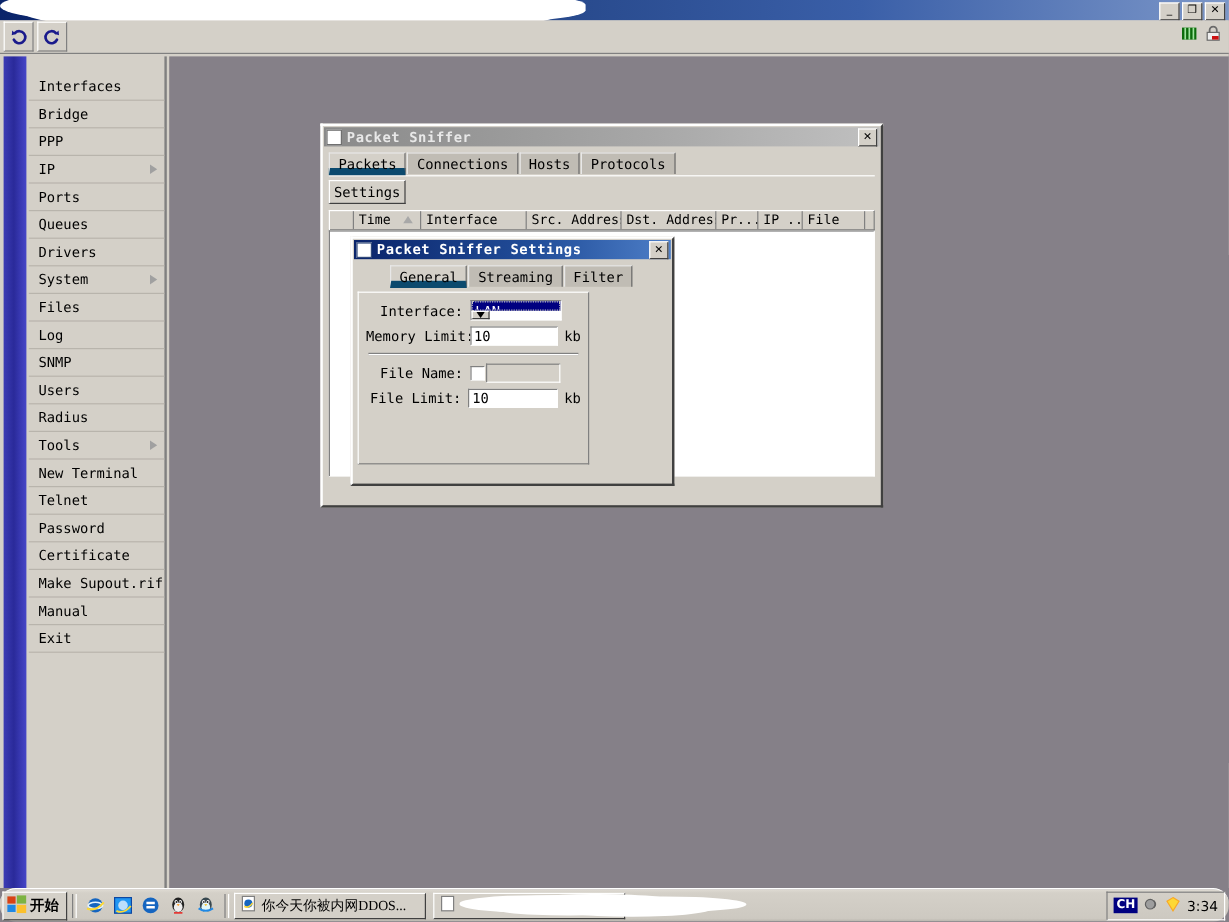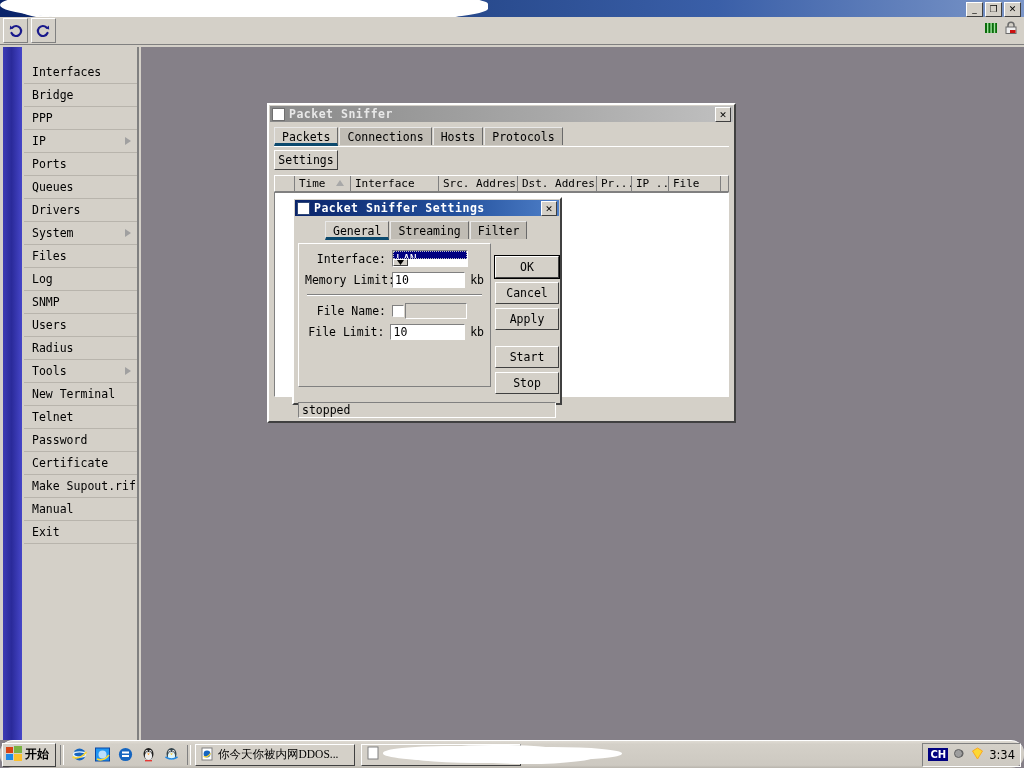--- a/index.html
+++ b/index.html
@@ -104,21 +104,21 @@
     display:flex;align-items:center;justify-content:center;font-size:9px;
     font-family:"DejaVu Sans","Liberation Sans",sans-serif;font-weight:bold;color:#000;
   }
   .tabrow{display:flex;padding:4px 0 0 5px;height:19px;box-sizing:content-box;}
   .tab{
     height:18px;line-height:18px;padding:0 7px;background:#c0bcb4;
     border-top:1px solid #e8e8e8;border-left:1px solid #e8e8e8;
     border-right:1px solid #6a6a6a;
     font-size:11.5px;color:#000;margin-right:1px;box-sizing:border-box;
   }
-  .tab.active{background:#d4d0c8;border-bottom:3px solid #0c4a6e;position:relative;z-index:2;height:19px;line-height:19px;}
+  .tab.active{background:#d4d0c8;border-bottom:6px solid #0c4a6e;position:relative;z-index:2;height:19px;line-height:19px;}
   .tabline{height:1px;background:#fff;margin:0 5px;}
 
   .sn-body{margin:3px 5px 0 5px;}
   .btn{
     background:#d4d0c8;
     border-top:1px solid #ffffff;border-left:1px solid #ffffff;
     border-right:1px solid #404040;border-bottom:1px solid #404040;
     font-family:"DejaVu Sans Mono","Liberation Mono",monospace;
     font-size:11.5px;color:#000;text-align:center;box-sizing:border-box;cursor:default;
   }
@@ -429,31 +429,22 @@
 
           <div class="frow">
             <div class="flabel">File Limit:</div>
             <div class="tfield" style="width:76px;">10</div>
             <div class="unit">kb</div>
           </div>
 
         </div>
       </div>
 
-      <div class="dlg-right">
-        <div class="btn dlg-btn default">OK</div>
-        <div class="btn dlg-btn">Cancel</div>
-        <div class="btn dlg-btn">Apply</div>
-        <div style="height:12px;"></div>
-        <div class="btn dlg-btn">Start</div>
-        <div class="btn dlg-btn">Stop</div>
-      </div>
-    </div>
-
-    <div class="statusbar">stopped</div>
+    </div>
+
   </div>
 </div>
 
 <div id="taskbar">
   <div class="start-btn">
     <span>
       <svg width="16" height="15" viewBox="0 0 16 15">
         <rect x="0" y="1" width="7" height="6" fill="#d84315"></rect>
         <rect x="8" y="0" width="8" height="7" fill="#7cb342"></rect>
         <rect x="0" y="8" width="7" height="6" fill="#1e88e5"></rect>

